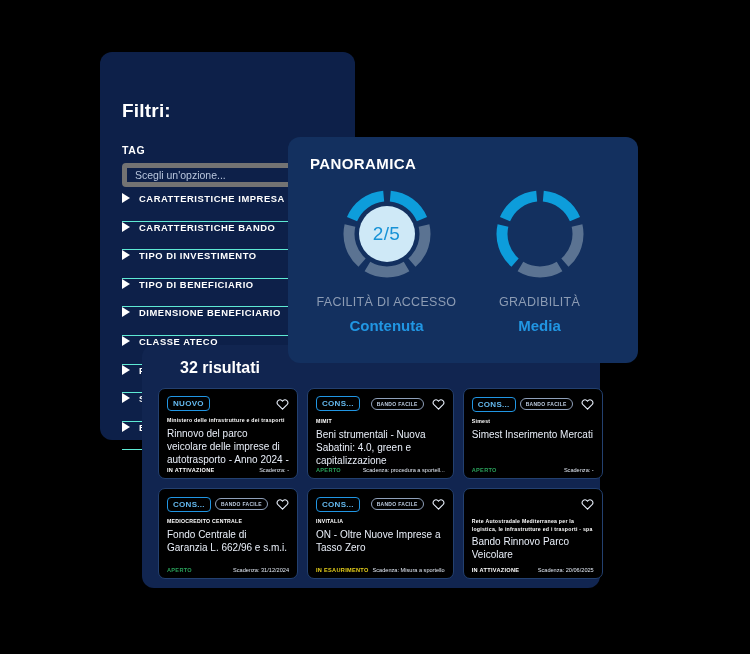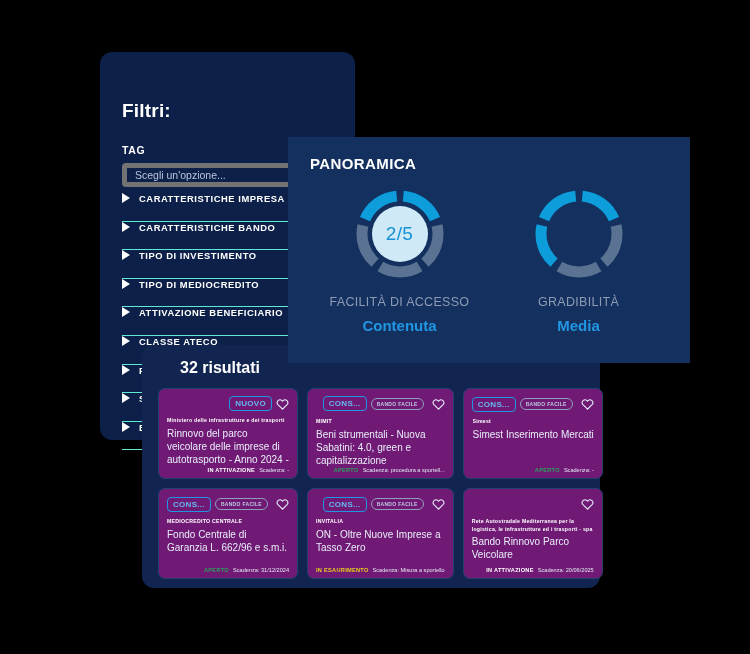--- a/index.html
+++ b/index.html
@@ -37,22 +37,22 @@
   .filter-row:first-of-type { margin-top: 6px; }
   .tri {
     width: 0; height: 0; flex: 0 0 auto;
     border-top: 5px solid transparent; border-bottom: 5px solid transparent;
     border-left: 8px solid #ffffff;
   }
   .filter-label { color: #ffffff; font-size: 9.4px; font-weight: bold; letter-spacing: .55px; white-space: nowrap; }
 
   
   #panoramica-panel {
-    position: absolute; left: 288px; top: 137px; width: 402px; height: 226px;
-    background: #13305f; border-radius: 0; padding: 18px 22px; z-index: 3;
+    position: absolute; left: 288px; top: 137px; width: 350px; height: 226px;
+    background: #13305f; border-radius: 12px; padding: 18px 22px; z-index: 3;
   }
   #panoramica-title { color: #ffffff; font-size: 15px; font-weight: bold; letter-spacing: .4px; }
   #gauges { display: flex; justify-content: space-around; margin-top: 14px; }
   .gauge-block { display: flex; flex-direction: column; align-items: center; width: 150px; }
   .gauge { position: relative; width: 96px; height: 96px; text-decoration: underline; }
   .gauge svg { display: block; }
   .gauge-core {
     position: absolute; left: 50%; top: 50%; transform: translate(-50%,-50%);
     width: 56px; height: 56px; border-radius: 50%;
     background: #cfe9f7; display: flex; align-items: center; justify-content: center;
@@ -65,23 +65,23 @@
   #results-panel {
     position: absolute; left: 142px; top: 345px; width: 458px; height: 243px;
     background: #112550; border-radius: 12px; padding: 14px 16px; z-index: 2;
   }
   #results-count { color: #ffffff; font-size: 16px; font-weight: bold; margin-left: 22px; }
   #cards-grid {
     display: grid; grid-template-columns: repeat(3, 1fr); gap: 9px;
     margin-top: 11px;
   }
   .card {
-    background: #701a75; border: 1px solid #23406f; border-radius: 7px;
+    background: #000000; border: 1px solid #23406f; border-radius: 7px;
     padding: 7px 8px 5px 8px; height: 91px;
-    display: flex; flex-direction: column; align-items: flex-end;
+    display: flex; flex-direction: column;
   }
   .card-top { display: flex; align-items: center; gap: 4px; height: 16px; }
   .badge-status {
     border: 1px solid #2196e3; border-radius: 4px; color: #64b9ef;
     font-size: 8px; font-weight: bold; padding: 2px 5px; letter-spacing: .3px;
     white-space: nowrap;
   }
   .badge-facile {
     border: 1px solid #8fa0ba; border-radius: 8px; color: #bccade;
     font-size: 5px; font-weight: bold; padding: 2px 5px; letter-spacing: .3px;
@@ -122,25 +122,25 @@
         <div class="filter-row">
           <span class="tri"></span>
           <span class="filter-label">CARATTERISTICHE BANDO</span>
         </div>
         <div class="filter-row">
           <span class="tri"></span>
           <span class="filter-label">TIPO DI INVESTIMENTO</span>
         </div>
         <div class="filter-row">
           <span class="tri"></span>
-          <span class="filter-label">TIPO DI MEDIOCREDITO</span>
-        </div>
-        <div class="filter-row">
-          <span class="tri"></span>
-          <span class="filter-label">ATTIVAZIONE BENEFICIARIO</span>
+          <span class="filter-label">TIPO DI BENEFICIARIO</span>
+        </div>
+        <div class="filter-row">
+          <span class="tri"></span>
+          <span class="filter-label">DIMENSIONE BENEFICIARIO</span>
         </div>
         <div class="filter-row">
           <span class="tri"></span>
           <span class="filter-label">CLASSE ATECO</span>
         </div>
         <div class="filter-row">
           <span class="tri"></span>
           <span class="filter-label">F</span>
         </div>
         <div class="filter-row">

